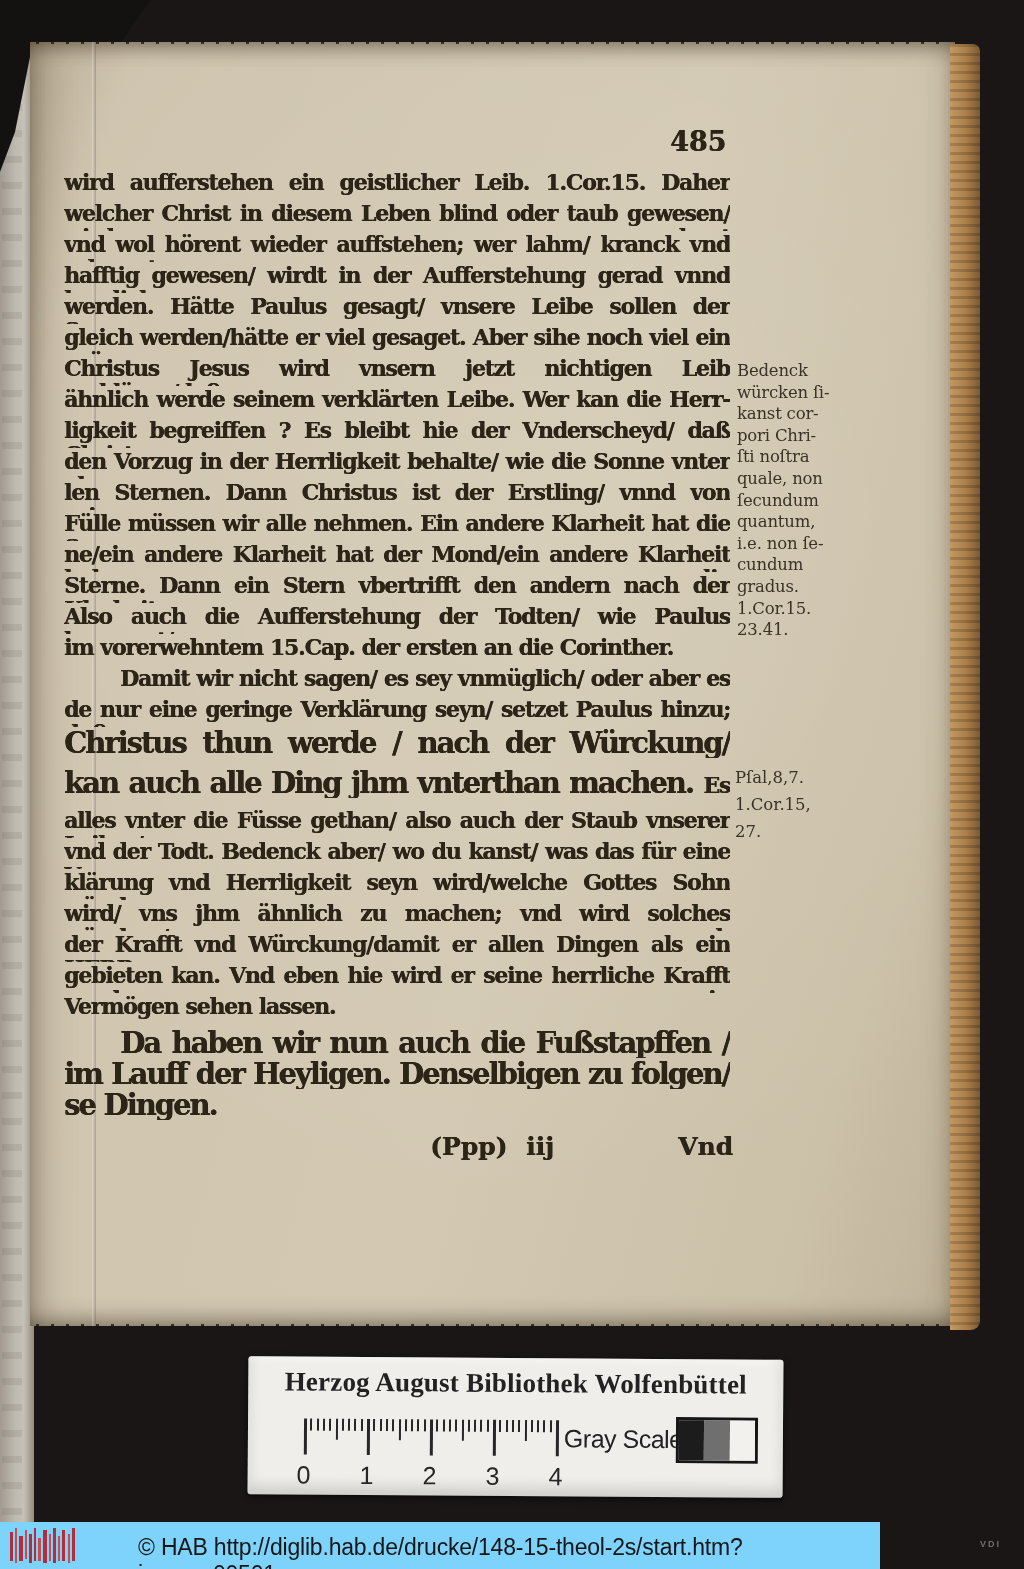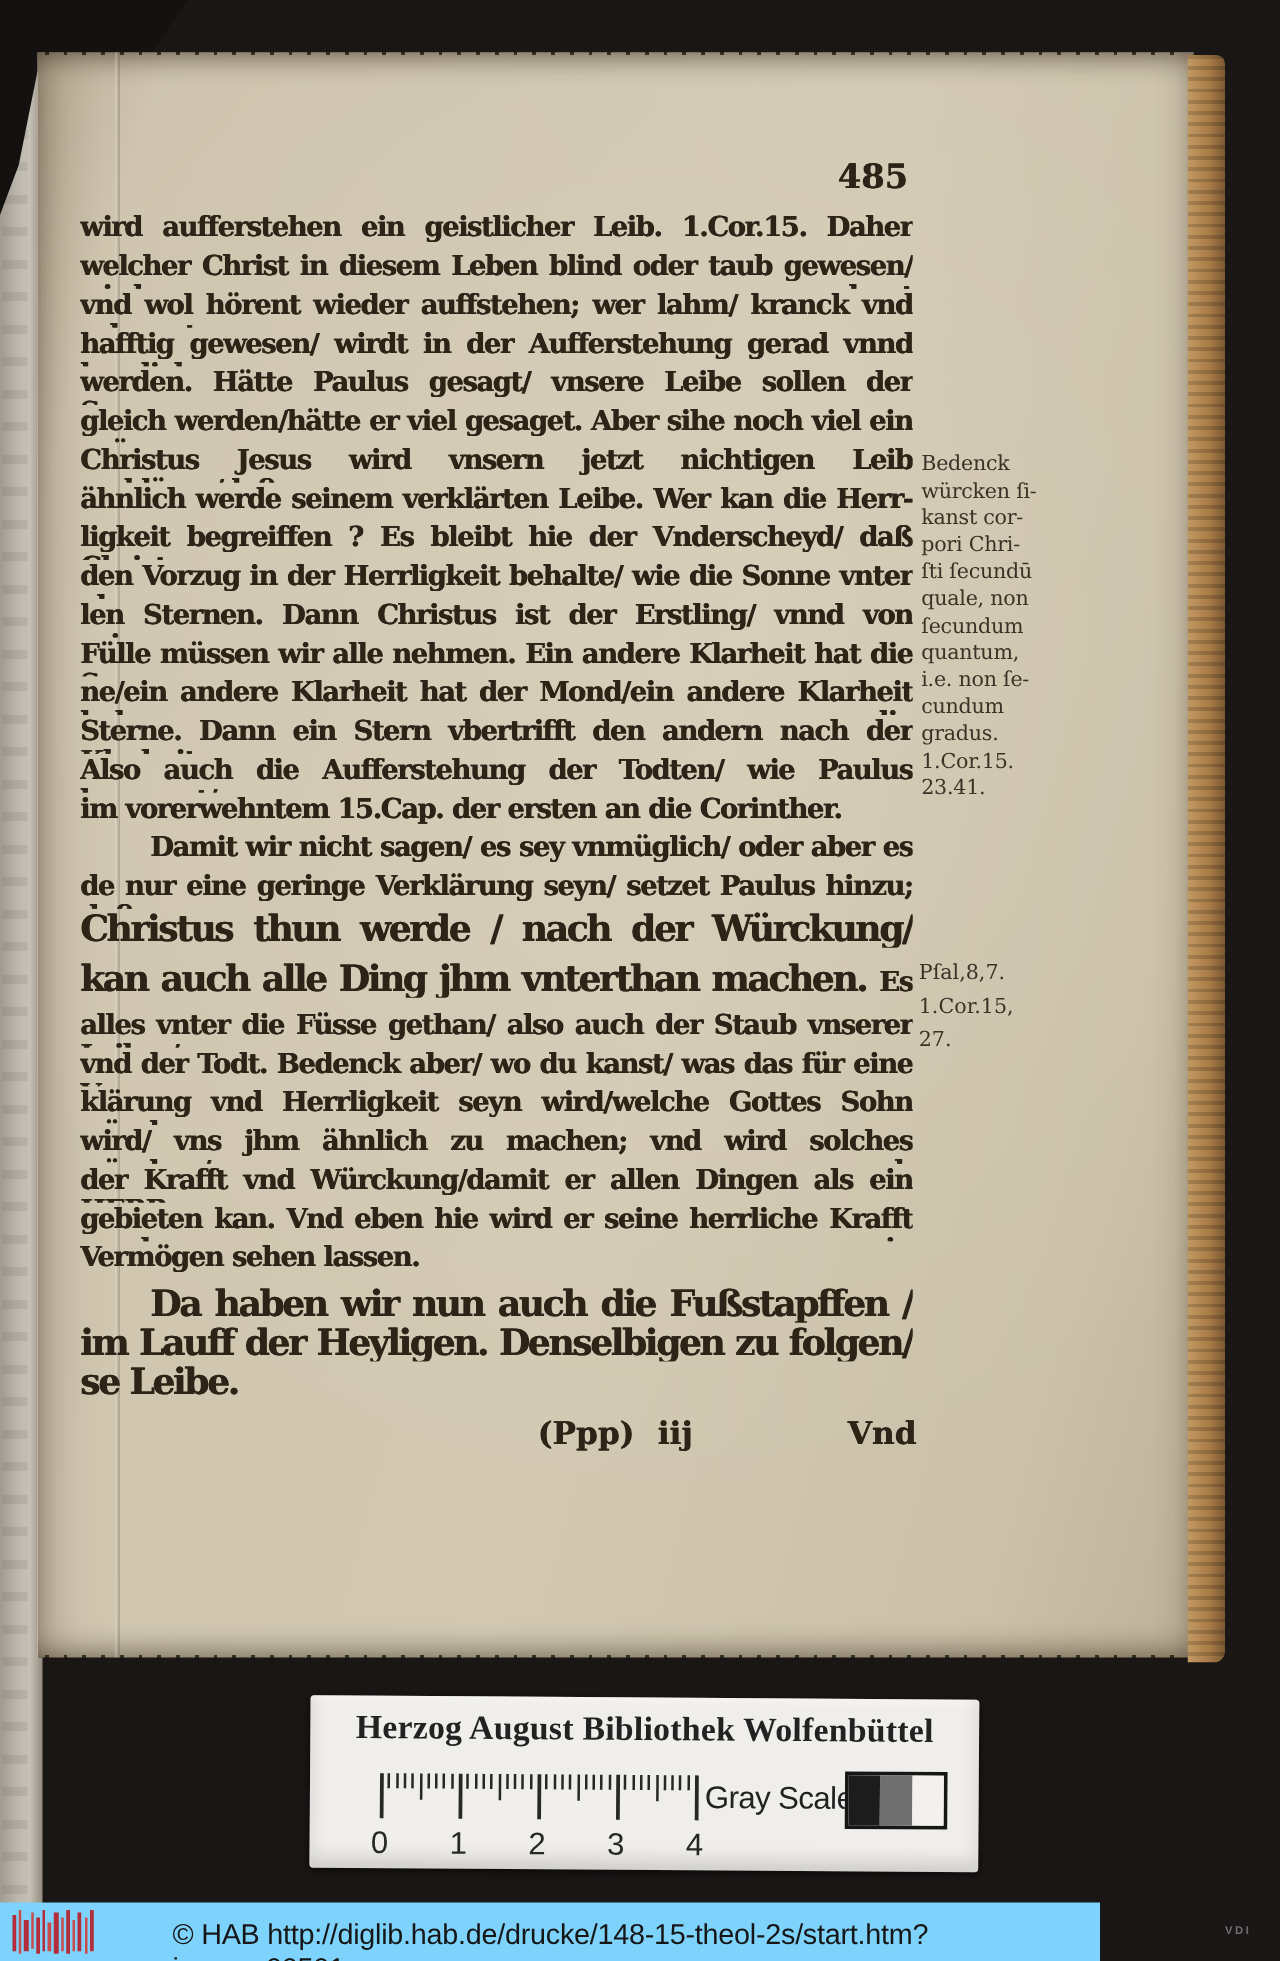--- a/index.html
+++ b/index.html
@@ -111,29 +111,29 @@
         <div class="ln frak em" style="top: 726px;"><span>kan auch alle Ding jhm vnterthan machen.</span> <span class="tail">Es ist Christo</span></div>
         <div class="ln frak" style="top: 766px;">alles vnter die Füsse gethan/ also auch der Staub vnserer Leiber/</div>
         <div class="ln frak" style="top: 797px;">vnd der Todt. Bedenck aber/ wo du kanst/ was das für eine Ver-</div>
         <div class="ln frak" style="top: 828px;">klärung vnd Herrligkeit seyn wird/welche Gottes Sohn würcken</div>
         <div class="ln frak" style="top: 859px;">wird/ vns jhm ähnlich zu machen; vnd wird solches würcken/ nach</div>
         <div class="ln frak" style="top: 890px;">der Krafft vnd Würckung/damit er allen Dingen als ein HERR</div>
         <div class="ln frak" style="top: 921px;">gebieten kan. Vnd eben hie wird er seine herrliche Krafft vnnd sein</div>
         <div class="ln frak noj" style="top: 952px;">Vermögen sehen lassen.</div>
         <div class="ln frak em in" style="top: 986px;">Da haben wir nun auch die Fußstapffen / vnnd das Ende</div>
         <div class="ln frak em" style="top: 1017px;">im Lauff der Heyligen. Denselbigen zu folgen/ haben wir gros-</div>
-        <div class="ln frak em noj" style="top: 1048px;">se Leibe.</div>
+        <div class="ln frak em noj" style="top: 1048px;">se Dingen.</div>
       </div>
 
     <div id="margin1" class="mnote">
         <span class="ml">Bedenck</span>
         <span class="ml">würcken ſi-</span>
         <span class="ml">kanst cor-</span>
         <span class="ml">pori Chri-</span>
-        <span class="ml">ſti ſecundū</span>
+        <span class="ml">ſti noſtra</span>
         <span class="ml">quale, non</span>
         <span class="ml">ſecundum</span>
         <span class="ml">quantum,</span>
         <span class="ml">i.e. non ſe-</span>
         <span class="ml">cundum</span>
         <span class="ml">gradus.</span>
         <span class="ml">1.Cor.15.</span>
         <span class="ml">23.41.</span>
       </div>
     <div id="margin2" class="mnote">

